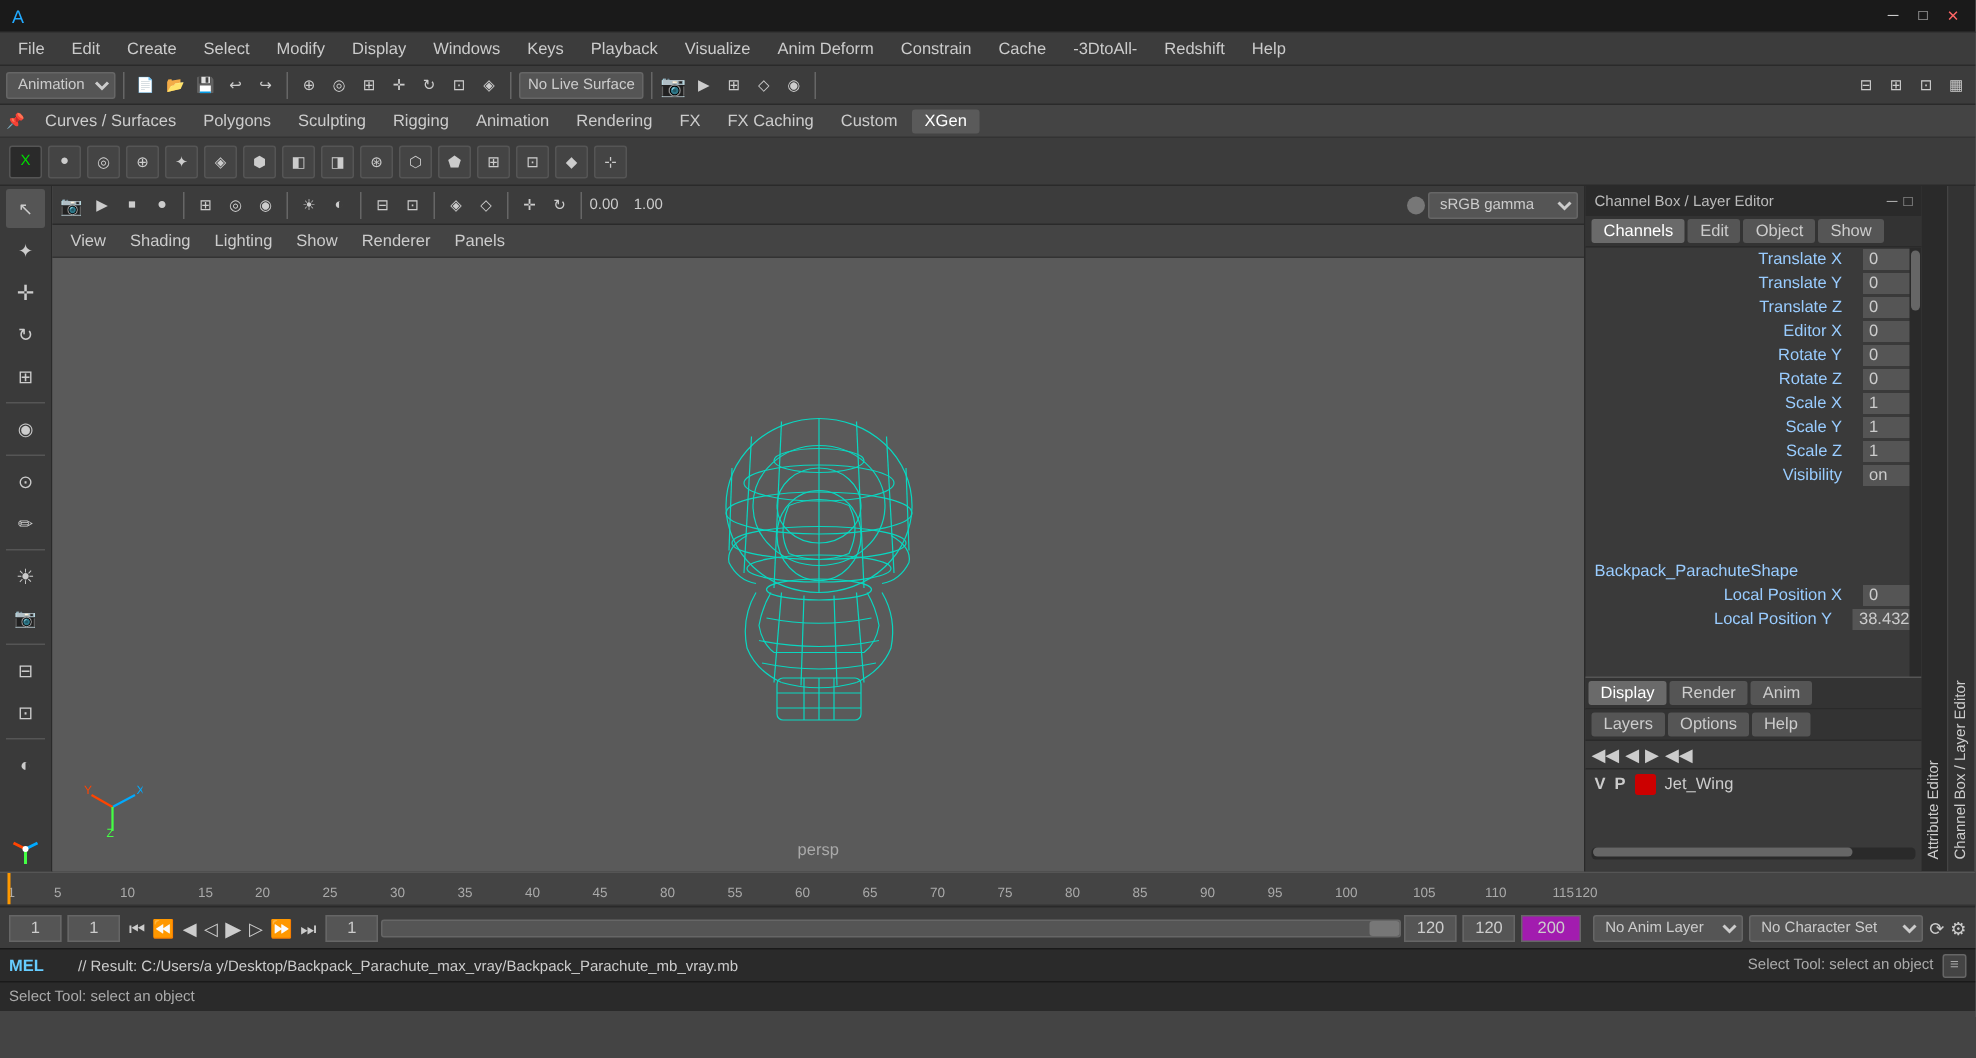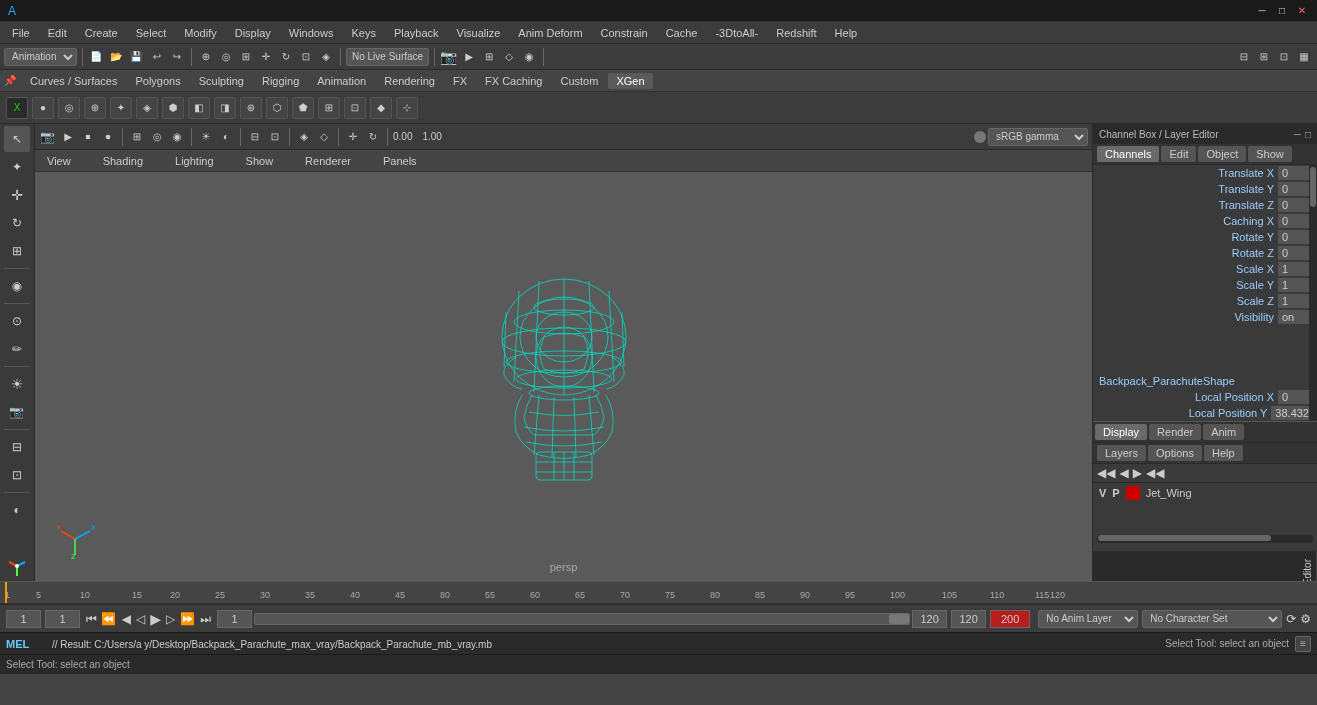--- a/index.html
+++ b/index.html
@@ -43,54 +43,54 @@
     #toolbar2 { width: 100%; height: 30px; background: #3c3c3c; display: flex; align-items: center; padding: 0 4px; gap: 3px; border-bottom: 1px solid #2a2a2a; }
 
     
     #left-sidebar { width: 35px; background: #3a3a3a; display: flex; flex-direction: column; align-items: center; padding: 2px; gap: 2px; border-right: 1px solid #2a2a2a; }
     .side-btn { width: 26px; height: 26px; display: flex; align-items: center; justify-content: center; color: #ccc; font-size: 12px; cursor: pointer; border-radius: 2px; }
     .side-btn.active { background: #555; }
     .side-sep { width: 26px; height: 1px; background: #555; margin: 2px 0; }
 
     
     #viewport-container { flex: 1; display: flex; flex-direction: column; background: #5a5a5a; position: relative; }
-    #viewport-menubar { height: 22px; background: #444; display: flex; align-items: center; padding: 0 6px; gap: 20px; border-bottom: 1px solid #333; }
+    #viewport-menubar { height: 22px; background: #444; display: flex; align-items: center; padding: 0 6px; gap: 4px; border-bottom: 1px solid #333; }
     .vp-menu { padding: 2px 6px; color: #ccc; font-size: 11px; cursor: pointer; }
     #viewport { flex: 1; background: #5a5a5a; position: relative; display: flex; align-items: center; justify-content: center; overflow: hidden; }
     #viewport-label { position: absolute; bottom: 8px; left: 50%; transform: translateX(-50%); color: #aaa; font-size: 11px; }
     #viewport-toolbar { height: 26px; background: #3c3c3c; display: flex; align-items: center; padding: 0 4px; gap: 2px; border-bottom: 1px solid #2a2a2a; }
 
     
     #right-panel { width: 235px; background: #3a3a3a; display: flex; flex-direction: column; border-left: 1px solid #2a2a2a; }
     #right-panel-header { height: 22px; background: #2a2a2a; display: flex; align-items: center; justify-content: space-between; padding: 0 6px; font-size: 11px; color: #ccc; }
     .right-tabs { display: flex; align-items: center; gap: 2px; padding: 2px 4px; background: #333; border-bottom: 1px solid #2a2a2a; }
     .right-tab { padding: 2px 8px; background: #555; color: #ccc; font-size: 11px; cursor: pointer; border-radius: 2px; }
     .right-tab.active { background: #6a6a6a; color: #fff; }
     .channel-row { display: flex; justify-content: space-between; align-items: center; padding: 1px 4px; font-size: 11px; }
-    .channel-label { color: #9cf; flex: 1; text-align: right; padding-right: 4px; }
+    .channel-label { color: #9cf; flex: 1; text-align: right; padding-right: 14px; }
     .channel-value { color: #ccc; min-width: 30px; text-align: left; }
     .section-header { color: #ddd; font-size: 11px; font-weight: bold; padding: 4px 4px 2px 4px; background: #444; border-top: 1px solid #555; border-bottom: 1px solid #444; }
 
     
     #layer-bottom { height: 120px; background: #3a3a3a; border-top: 1px solid #2a2a2a; }
 
     
     #statusbar { width: 100%; height: 22px; background: #2a2a2a; display: flex; align-items: center; padding: 0 6px; border-top: 1px solid #1a1a1a; gap: 10px; }
     #status-mode { color: #6cf; font-size: 11px; font-weight: bold; min-width: 40px; }
 
     
     #bottom-toolbar { width: 100%; height: 28px; background: #3c3c3c; display: flex; align-items: center; padding: 0 4px; gap: 3px; border-top: 1px solid #2a2a2a; }
     .frame-input { width: 40px; height: 18px; background: #555; border: 1px solid #666; color: #ccc; font-size: 11px; text-align: center; }
 
     
     .vertical-tab { writing-mode: vertical-lr; transform: rotate(180deg); color: #ccc; font-size: 10px; background: #2a2a2a; padding: 8px 4px; cursor: pointer; border-left: 1px solid #444; white-space: nowrap; }
 
     
     #content-area { display: flex; flex: 1; overflow: hidden; }
-    #right-with-tab { display: flex; flex-direction: column; }
+    #right-with-tab { display: flex; flex-direction: row; }
 
     #timeline-outer { display: flex; flex-direction: column; background: #3a3a3a; }
     #timeline-nums { height: 22px; background: #444; display: flex; align-items: flex-end; position: relative; border-bottom: 1px solid #333; overflow: hidden; }
     .tick-label { position: absolute; bottom: 3px; font-size: 9px; color: #aaa; }
   </style>
 </head>
 <body>
 
 <div id="titlebar">
   <div id="titlebar-left">
@@ -366,21 +366,21 @@
         </div>
         <div class="channel-row">
           <span class="channel-label">Translate Y</span>
           <span class="channel-value" style="background:#555;padding:1px 4px;min-width:35px;">0</span>
         </div>
         <div class="channel-row">
           <span class="channel-label">Translate Z</span>
           <span class="channel-value" style="background:#555;padding:1px 4px;min-width:35px;">0</span>
         </div>
         <div class="channel-row">
-          <span class="channel-label">Caching X</span>
+          <span class="channel-label">Editor X</span>
           <span class="channel-value" style="background:#555;padding:1px 4px;min-width:35px;">0</span>
         </div>
         <div class="channel-row">
           <span class="channel-label">Rotate Y</span>
           <span class="channel-value" style="background:#555;padding:1px 4px;min-width:35px;">0</span>
         </div>
         <div class="channel-row">
           <span class="channel-label">Rotate Z</span>
           <span class="channel-value" style="background:#555;padding:1px 4px;min-width:35px;">0</span>
         </div>
@@ -508,28 +508,28 @@
 
   <div style="display:flex;align-items:center;flex:1;gap:2px;">
     <input class="frame-input" type="text" value="1" style="width: 35px; height: 18px; background: rgb(85, 85, 85); border: 1px solid rgb(102, 102, 102); color: rgb(204, 204, 204); font-size: 11px; text-align: center;">
 
     <div style="flex:1;height:12px;background:#555;border:1px solid #666;border-radius:2px;position:relative;">
       <div style="position:absolute;right:0;top:0;width:20px;height:100%;background:#777;border-radius:2px;"></div>
     </div>
     <input class="frame-input" type="text" value="120" style="width: 35px; height: 18px; background: rgb(85, 85, 85); border: 1px solid rgb(102, 102, 102); color: rgb(204, 204, 204); font-size: 11px; text-align: center;">
   </div>
   <input class="frame-input" type="text" value="120" style="width: 35px; height: 18px; background: rgb(85, 85, 85); border: 1px solid rgb(102, 102, 102); color: rgb(204, 204, 204); font-size: 11px; text-align: center;">
-  <input class="frame-input" type="text" value="200" style="width: 40px; height: 18px; background: #b91c1c; border: 1px solid rgb(102, 102, 102); color: rgb(204, 204, 204); font-size: 11px; text-align: center;">
+  <input class="frame-input" type="text" value="200" style="width: 40px; height: 18px; background: #a21caf; border: 1px solid rgb(102, 102, 102); color: rgb(204, 204, 204); font-size: 11px; text-align: center;">
   <div style="margin-left:4px;">
     <select class="toolbar-select" style="width:100px;">
       <option>No Anim Layer</option>
     </select>
   </div>
   <div>
-    <select class="toolbar-select" style="width:140px;">
+    <select class="toolbar-select" style="width:116px;">
       <option>No Character Set</option>
     </select>
   </div>
   <div style="font-size:12px;color:#ccc;cursor:pointer;">⟳</div>
   <div style="font-size:12px;color:#ccc;cursor:pointer;">⚙</div>
 </div>
 
 <div id="statusbar" style="height:22px;background:#2a2a2a;display:flex;align-items:center;padding:0 6px;border-top:1px solid #1a1a1a;gap:6px;">
   <span id="status-mode" style="color:#6cf;font-size:11px;font-weight:bold;cursor:pointer;">MEL</span>
   <div style="flex:1;">

